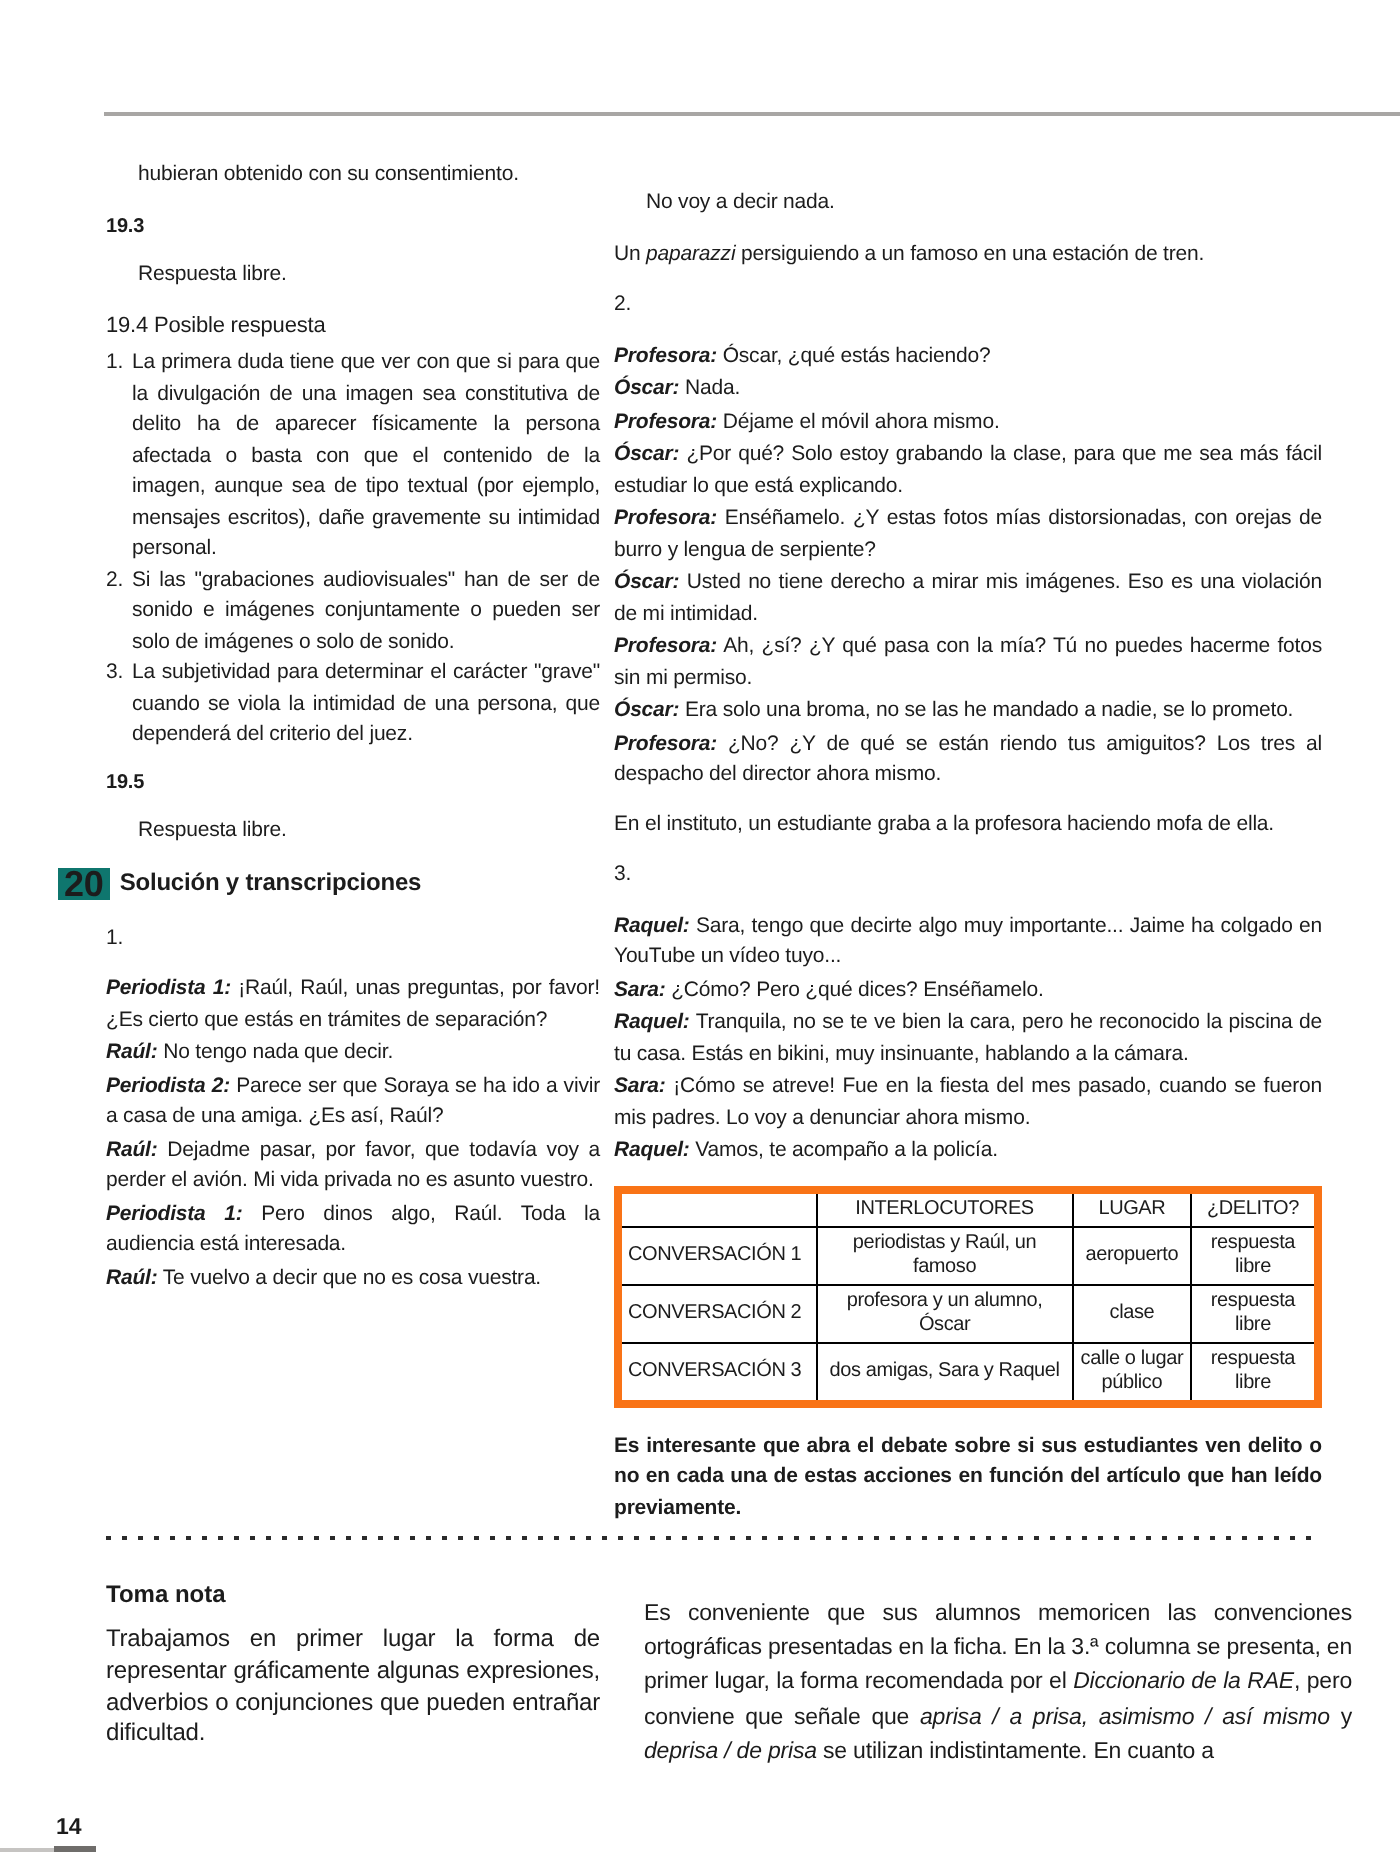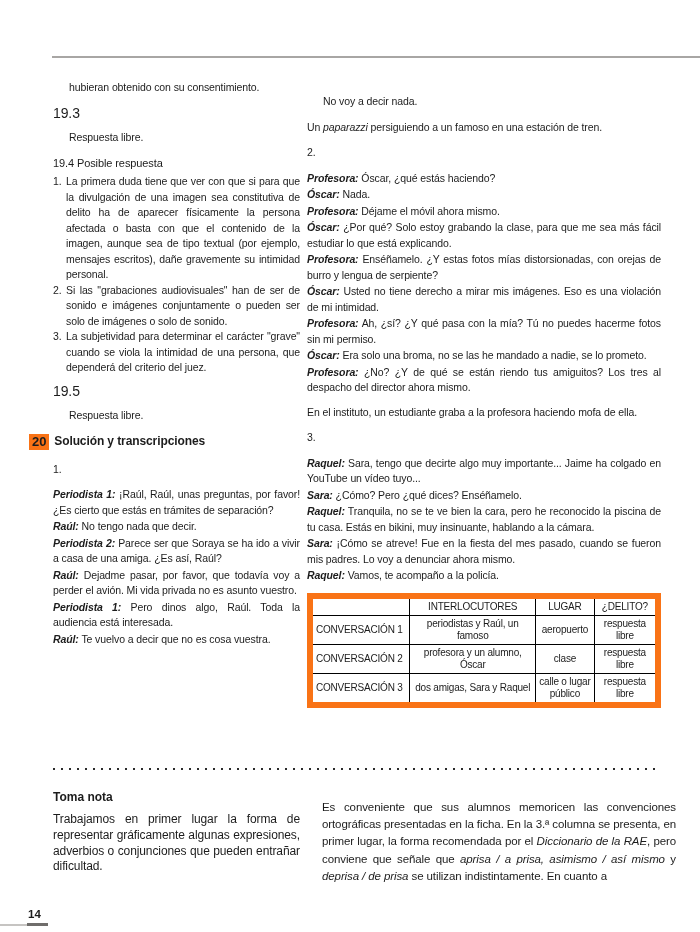--- a/index.html
+++ b/index.html
@@ -8,37 +8,37 @@
     font-family:"Liberation Sans",sans-serif;color:#1c1c1c;overflow:hidden;
     margin:0 auto;
   }
   .top-rule{position:absolute;left:52px;right:0;top:56px;height:2px;background:#a8a6a4;}
   .col{position:absolute;top:80px;font-size:10.5px;line-height:15.5px;letter-spacing:-0.1px;}
   .col-left{left:53px;width:247px;}
   .col-right{left:307px;width:354px;margin-top:14px;}
   p{margin:0;}
   .para{margin:0 0 10px 0;text-align:justify;padding-left:16px;}
   .no-just{text-align:left;}
-  .h-num{font-weight:normal;font-size:14px;margin:0 0 9px 0;}
+  .h-num{font-weight:bold;font-size:10px;margin:0 0 9px 0;}
   .h-num-title{font-weight:normal;font-size:11px;margin:0 0 3px 0;}
   .num-list{margin:0 0 8px 0;}
   .num-item{display:flex;margin:0;}
   .num{flex:0 0 13px;}
   .num-text{flex:1;text-align:justify;}
   .activity-head{margin:3px 0 12px -24px;display:flex;align-items:center;}
-  .badge{background:#f97316;font-weight:bold;font-size:13px;padding:0 3px;line-height:16px;margin-right:5px;}
+  .badge{background:#0f766e;font-weight:bold;font-size:18px;padding:0 3px;line-height:16px;margin-right:5px;}
   .activity-title{font-weight:bold;font-size:12px;}
   .dlg-label{margin:0 0 10px 0;}
   .dialog{margin:0 0 9px 0;}
   .dlg-line{text-align:justify;margin:0 0 1px 0;}
   .spk{font-weight:bold;font-style:italic;}
   .scene{margin:0 0 10px 0;text-align:justify;}
   .transcript-table{border-collapse:collapse;margin:3px 0 12px 0;font-size:10px;line-height:12px;letter-spacing:-0.2px;}
   .transcript-table td,.transcript-table th{border:1px solid #000;padding:2px 3px;text-align:center;font-weight:normal;vertical-align:middle;}
-  .transcript-table{border:6px solid #f97316;}
+  .transcript-table{border:4px solid #f97316;}
   .transcript-table .c0{text-align:left;width:92px;white-space:nowrap;}
   .transcript-table .c1{width:132px;}
   .transcript-table .c2{width:54px;}
   .transcript-table .c3{width:58px;}
   .bold-note{font-weight:bold;text-align:justify;font-size:10.5px;line-height:15.5px;}
   .dotted{position:absolute;left:53px;width:606px;top:768px;height:2.4px;
     background-image:repeating-linear-gradient(to right,#2b2b2b 0 2.4px,transparent 2.4px 8px);}
   .bottom-left{position:absolute;left:53px;top:790px;width:247px;}
   .bottom-right{position:absolute;left:322px;top:799px;width:354px;}
   .toma-title{font-weight:bold;font-size:12px;margin:0 0 8px 0;}
@@ -170,20 +170,21 @@
       </tr>
       <tr>
         <td class="c0">CONVERSACIÓN 3</td>
         <td class="c1">dos amigas, Sara y Raquel</td>
         <td class="c2">calle o lugar público</td>
         <td class="c3">respuesta libre</td>
       </tr>
     </tbody>
       </table>
 
+    <p class="bold-note">Es interesante que abra el debate sobre si sus estudiantes ven delito o no en cada una de estas acciones en función del artículo que han leído previamente.</p>
   </div>
 
   <div class="dotted"></div>
 
   <div class="bottom-left">
     <p class="toma-title">Toma nota</p>
     <p class="toma-text">Trabajamos en primer lugar la forma de representar gráficamente algunas expresiones, adverbios o conjunciones que pueden entrañar dificultad.</p>
   </div>
 
   <div class="bottom-right">

